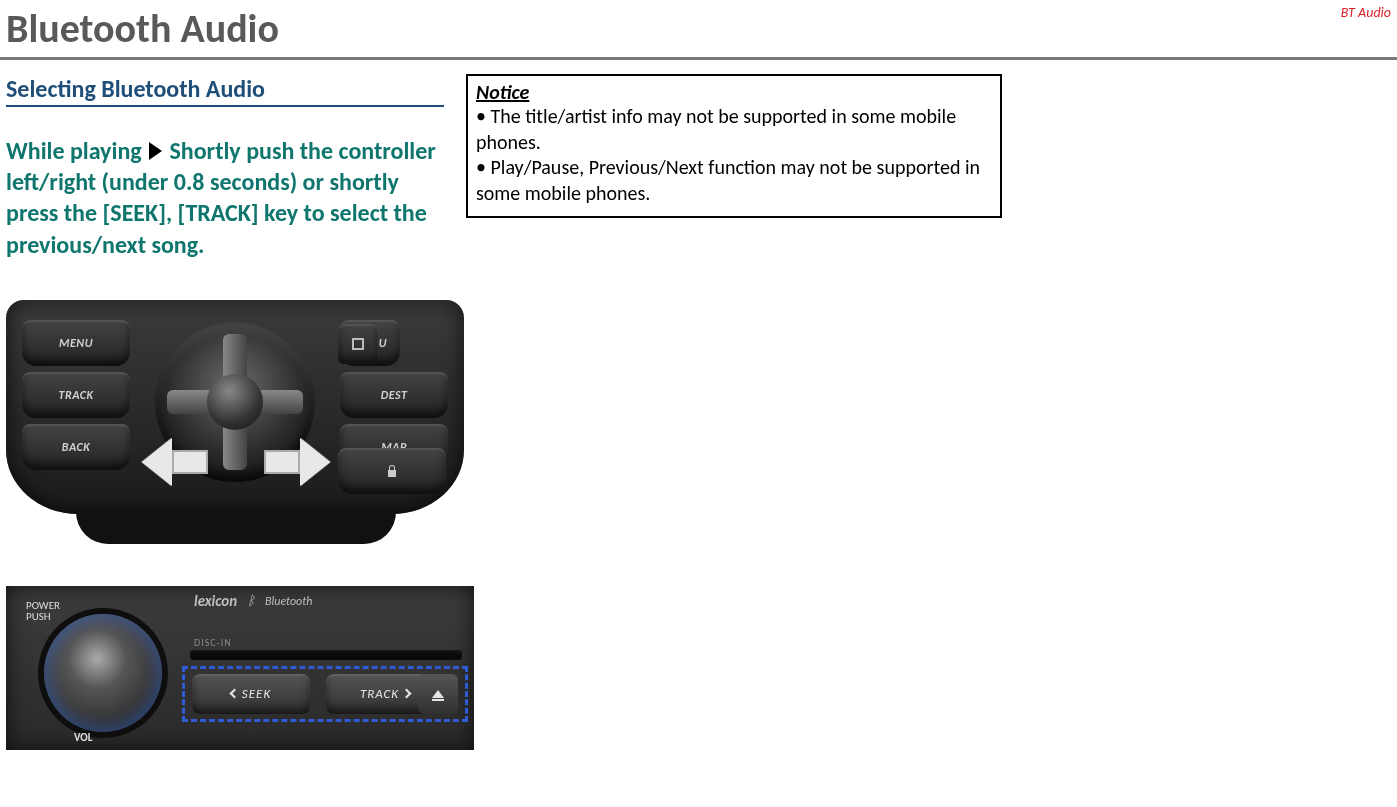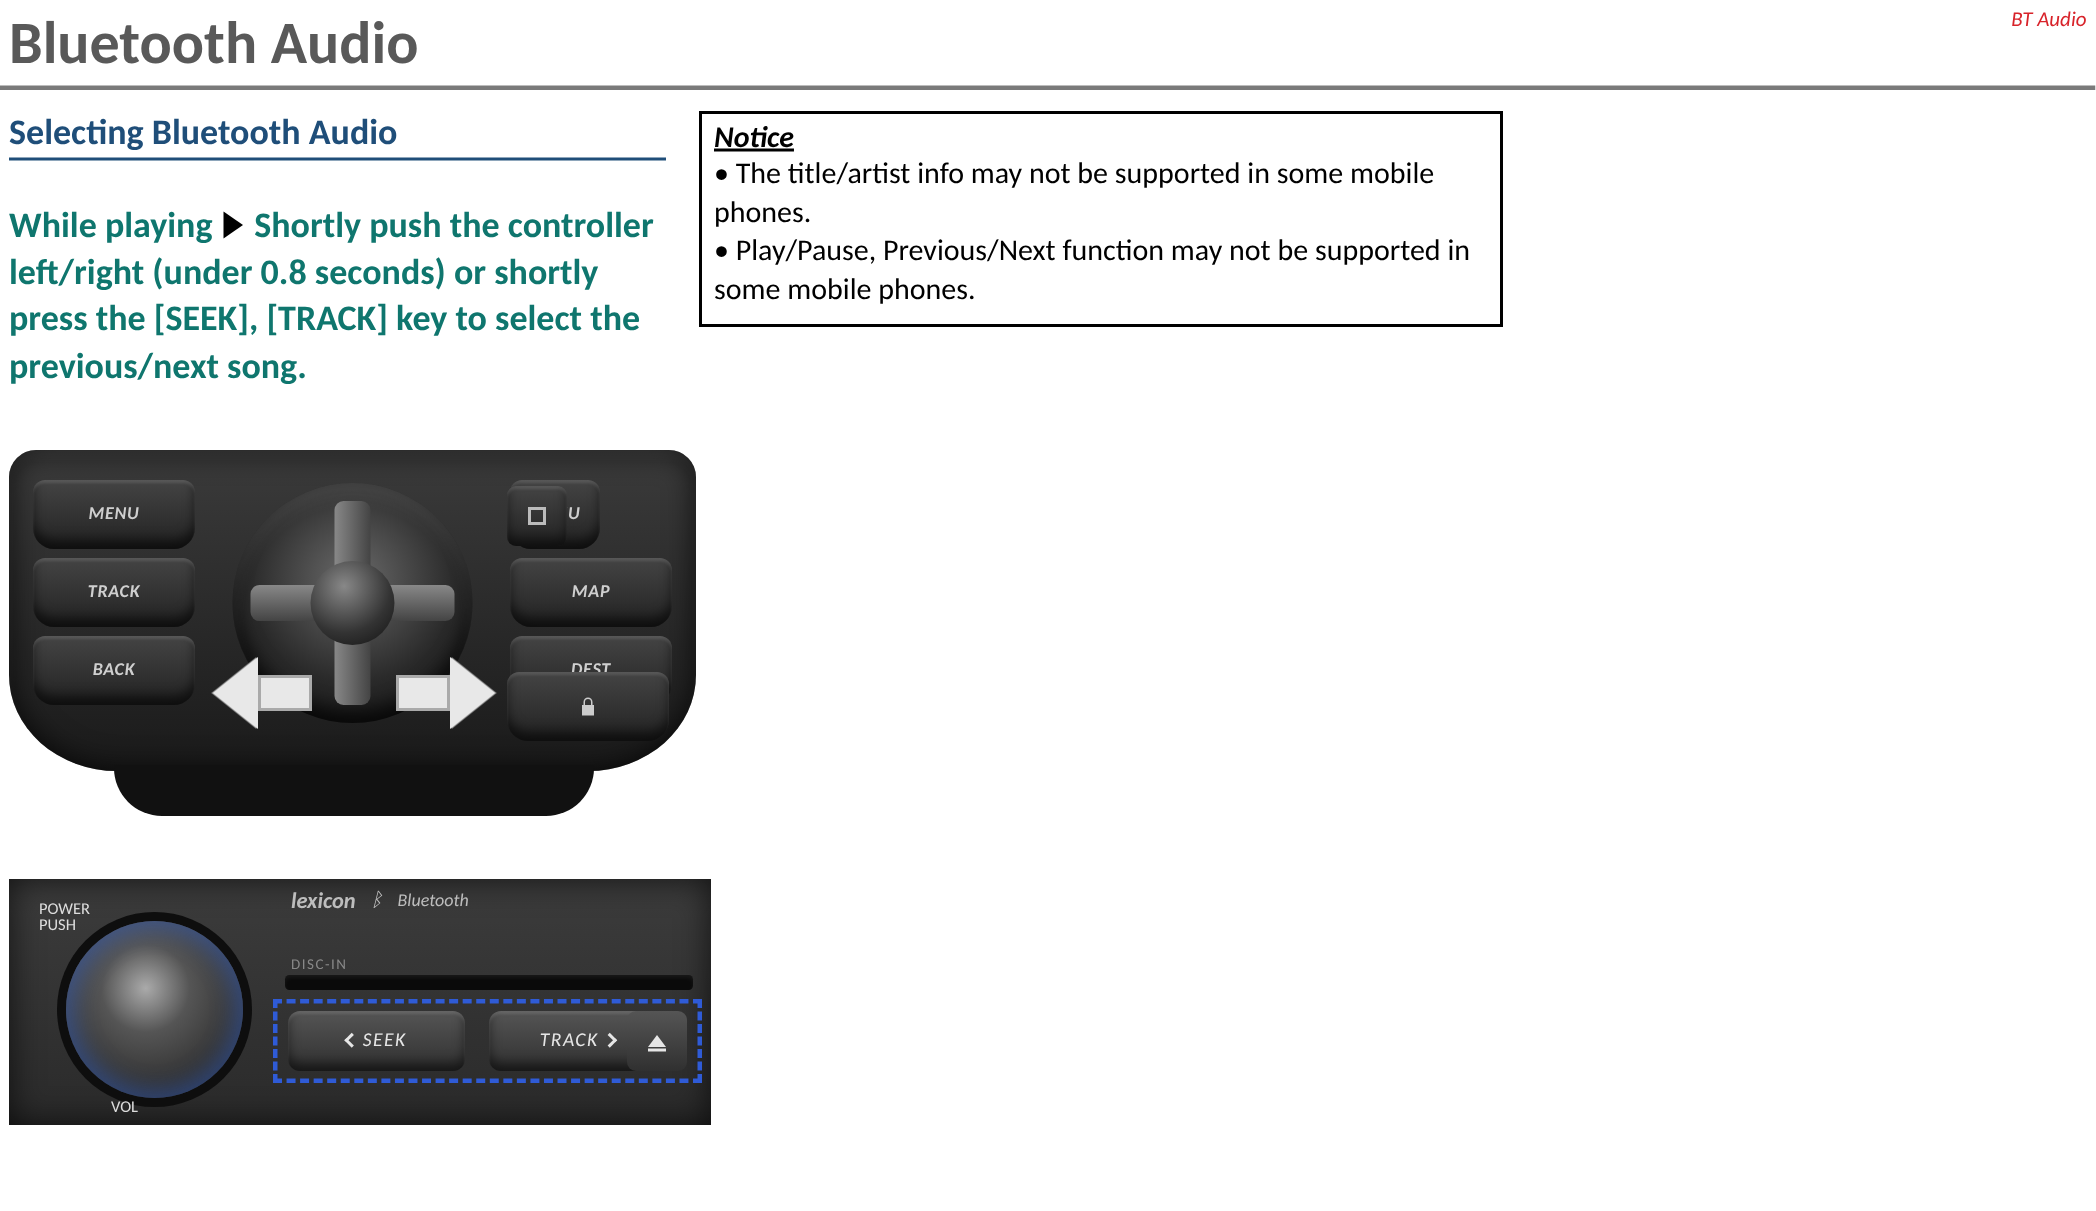--- a/index.html
+++ b/index.html
@@ -133,21 +133,21 @@
       color:#bdbdbd; font-size:12px; font-style:italic; }
     .disc-label { position:absolute; top:50px; left:188px; color:#888; font-size:10px; letter-spacing:1px; }
     .disc-slot { position:absolute; top:64px; left:184px; width:272px; height:10px; background:#0a0a0a;
       border-radius:3px; box-shadow: inset 0 2px 3px rgba(255,255,255,.06); }
     .vol-knob { position:absolute; top:28px; left:38px; width:118px; height:118px; border-radius:50%;
       background: radial-gradient(circle at 45% 38%, #aaa 0%, #555 30%, #111 100%);
       box-shadow: 0 0 0 6px #0e0e0e, 0 0 14px 6px rgba(60,120,255,.35) inset; }
     .vol-ring { position:absolute; top:24px; left:34px; width:126px; height:126px; border-radius:50%;
       border:3px solid #2b5bd6; opacity:.55; filter: blur(.6px); }
     .pwr-lbl { position:absolute; top:14px; left:20px; color:#ddd; font-size:11px; line-height:1.05; }
-    .vol-lbl { position:absolute; bottom:6px; left:68px; color:#ddd; font-size:11px; }
+    .vol-lbl { position:absolute; bottom:6px; left:68px; color:#ddd; font-size:11px;font-weight:bold; }
     .rb-row { position:absolute; top:88px; left:186px; display:flex; gap:16px; }
     .rbtn { width:118px; height:40px; border-radius:8px; background:linear-gradient(#555,#303030);
       box-shadow: inset 0 2px 2px rgba(255,255,255,.12), inset 0 -5px 8px rgba(0,0,0,.55);
       display:flex; align-items:center; justify-content:center; gap:4px;
       color:#e6e6e6; font-size:13px; letter-spacing:1px; font-style:italic; }
     .rsquare { position:absolute; top:88px; right:16px; width:40px; height:40px; border-radius:6px;
       background:linear-gradient(#555,#303030);
       display:flex; align-items:center; justify-content:center; color:#e6e6e6; font-size:18px; }
     .chev { display:inline-block; width:7px; height:7px; border-top:2px solid #e6e6e6; border-right:2px solid #e6e6e6; }
     .chev.l { transform: rotate(-135deg); }
@@ -174,22 +174,22 @@
 
     <div class="pad-wrap">
       <div class="pad-body">
         <div class="side-btns left">
           <div class="sbtn">MENU</div>
           <div class="sbtn">TRACK</div>
           <div class="sbtn">BACK</div>
         </div>
         <div class="side-btns right">
           <div class="sbtn" style="width:60px">MENU</div>
+          <div class="sbtn">DEST</div>
           <div class="sbtn">MAP</div>
-          <div class="sbtn">DEST</div>
         </div>
         <div style="position:absolute; top:24px; right:86px; width:40px; height:40px; border-radius:6px; background:linear-gradient(#444,#222); box-shadow:inset 0 2px 2px rgba(255,255,255,.12), inset 0 -5px 8px rgba(0,0,0,.55); display:flex; align-items:center; justify-content:center;">
            <span style="width:12px;height:12px;border:2px solid #bbb;"></span>
         </div>
         <div style="position:absolute; bottom:20px; right:18px; width:108px; height:46px; border-radius:8px 8px 14px 14px; background:linear-gradient(#444,#222); box-shadow:inset 0 2px 2px rgba(255,255,255,.12), inset 0 -6px 8px rgba(0,0,0,.6); display:flex; align-items:center; justify-content:center;">
            <svg class="lock-ic" viewBox="0 0 12 14">
               <path d="M3 6V4a3 3 0 016 0v2h1v7H2V6h1zm1 0h4V4a2 2 0 00-4 0v2z" fill="#ccc"></path>
             </svg>
         </div>
         <div class="dpad">

